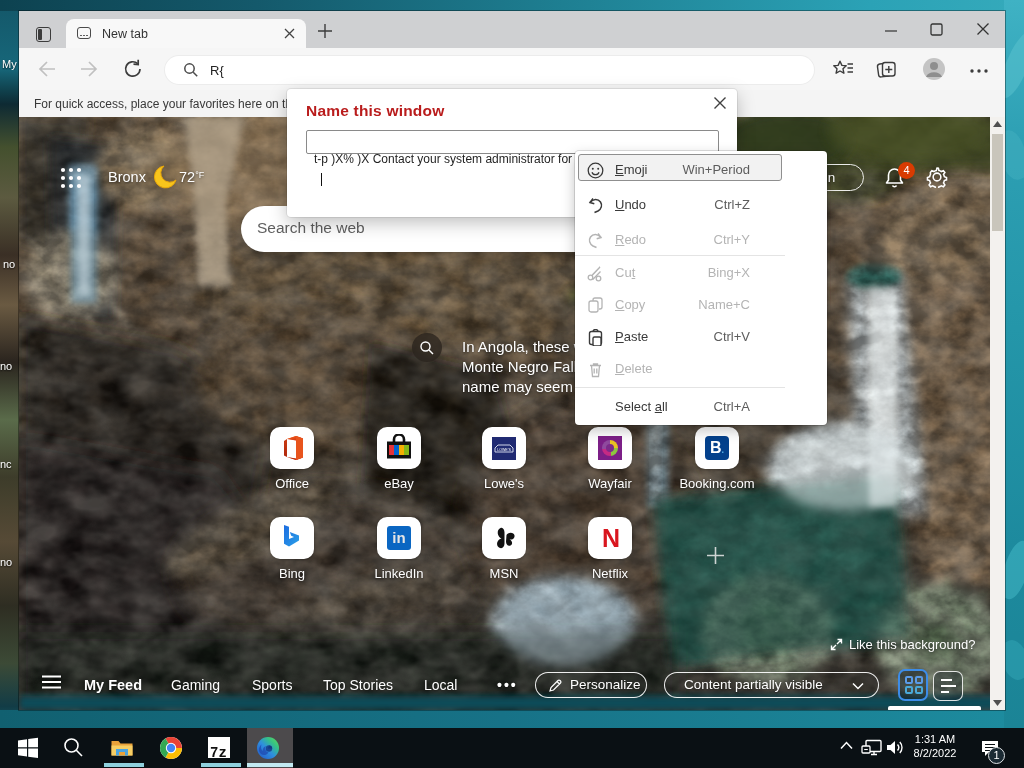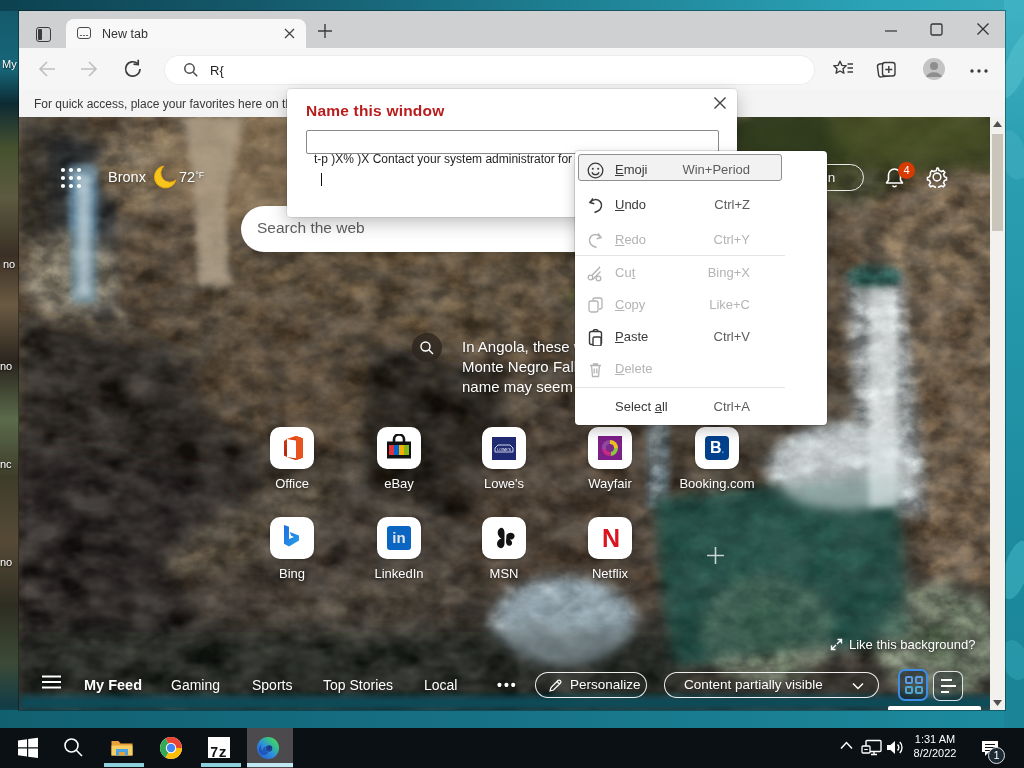--- a/index.html
+++ b/index.html
@@ -518,21 +518,21 @@
         </svg>
       <div class="mtext mdis">Cu<u>t</u></div>
         <div class="mshort mdis">Bing+X</div>
     </div>
     <div class="mrow" style="top:138px;">
       <svg class="mico" viewBox="0 0 17 17">
           <rect x="2" y="4" width="9" height="11" rx="2" fill="none" stroke="#b4b4b4" stroke-width="1.3"></rect>
           <path d="M6 4 V3 a2 2 0 0 1 2-2 h5 a2 2 0 0 1 2 2 v7 a2 2 0 0 1 -2 2 h-1" fill="none" stroke="#b4b4b4" stroke-width="1.3"></path>
         </svg>
       <div class="mtext mdis"><u>C</u>opy</div>
-        <div class="mshort mdis">Like+C</div>
+        <div class="mshort mdis">Name+C</div>
     </div>
     <div class="mrow" style="top:170px;">
       <svg class="mico" viewBox="0 0 17 17">
           <rect x="2.5" y="2.5" width="12" height="13" rx="2" fill="none" stroke="#3a3a3a" stroke-width="1.4"></rect>
           <path d="M6 2.5 a2.5 2 0 0 1 5 0" fill="none" stroke="#3a3a3a" stroke-width="1.4"></path>
           <rect x="6" y="8" width="8" height="9" rx="1.5" fill="#fff" stroke="#3a3a3a" stroke-width="1.4"></rect>
         </svg>
       <div class="mtext"><u>P</u>aste</div>
         <div class="mshort">Ctrl+V</div>
     </div>

